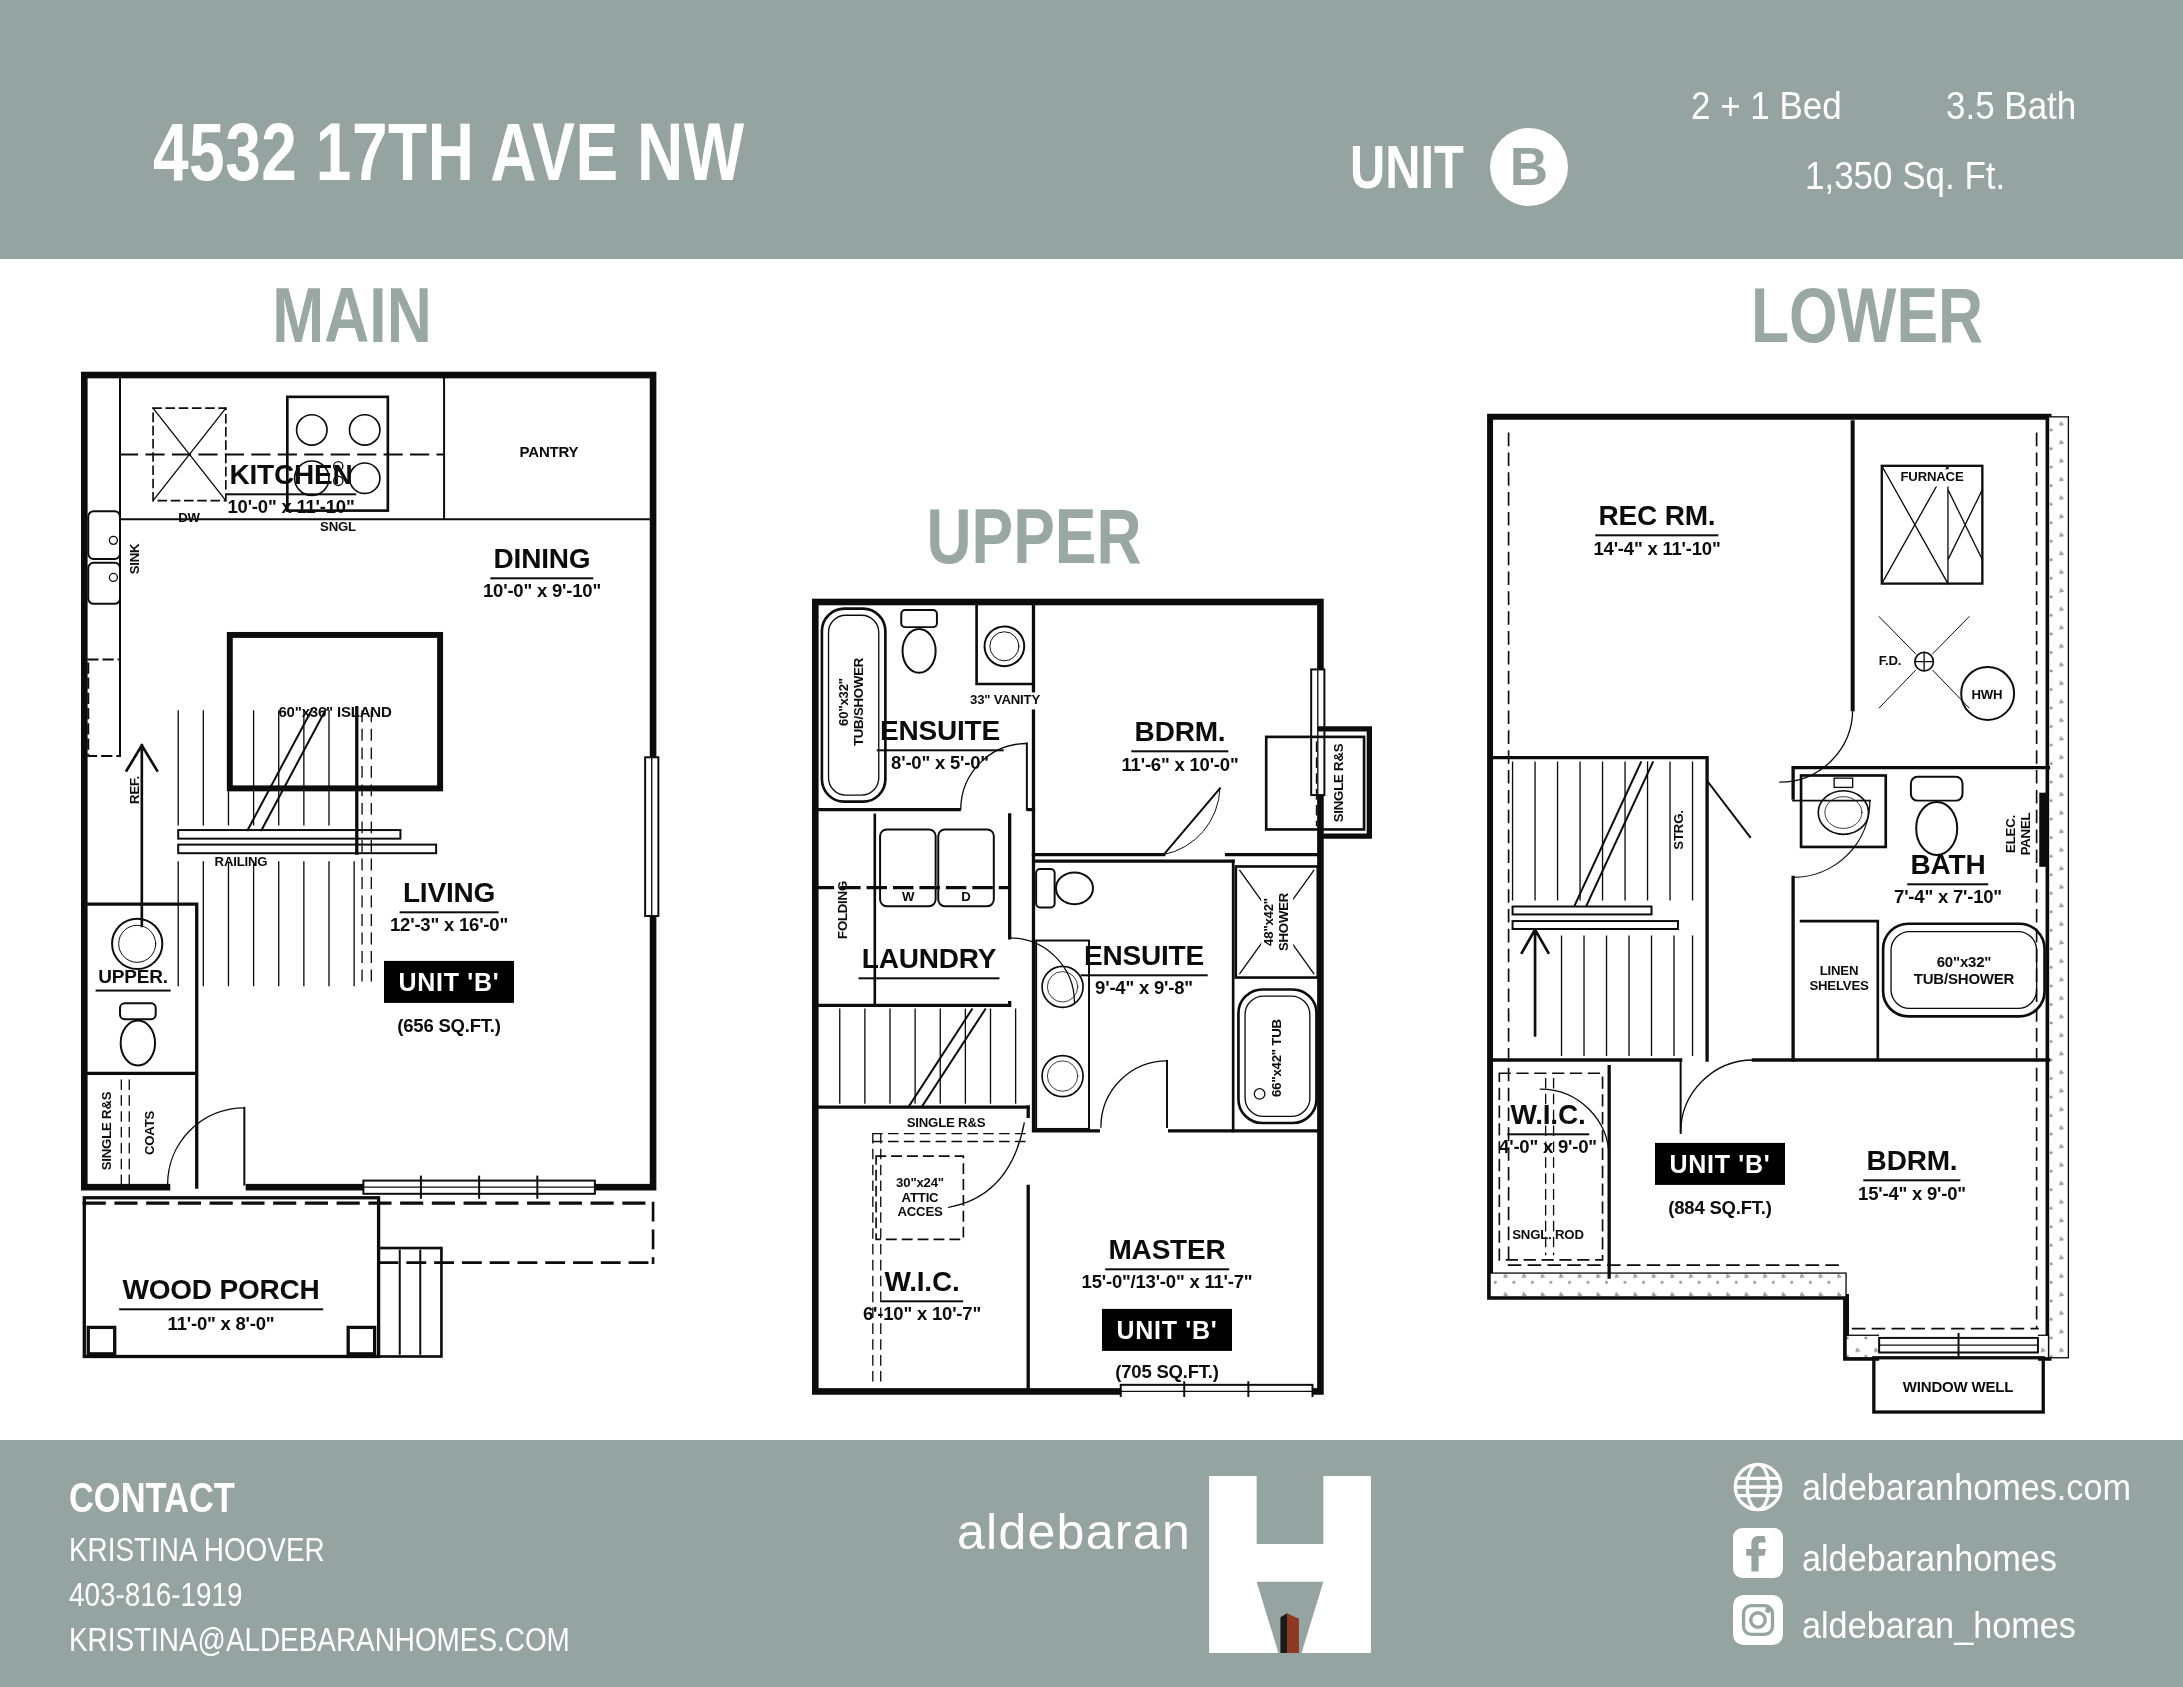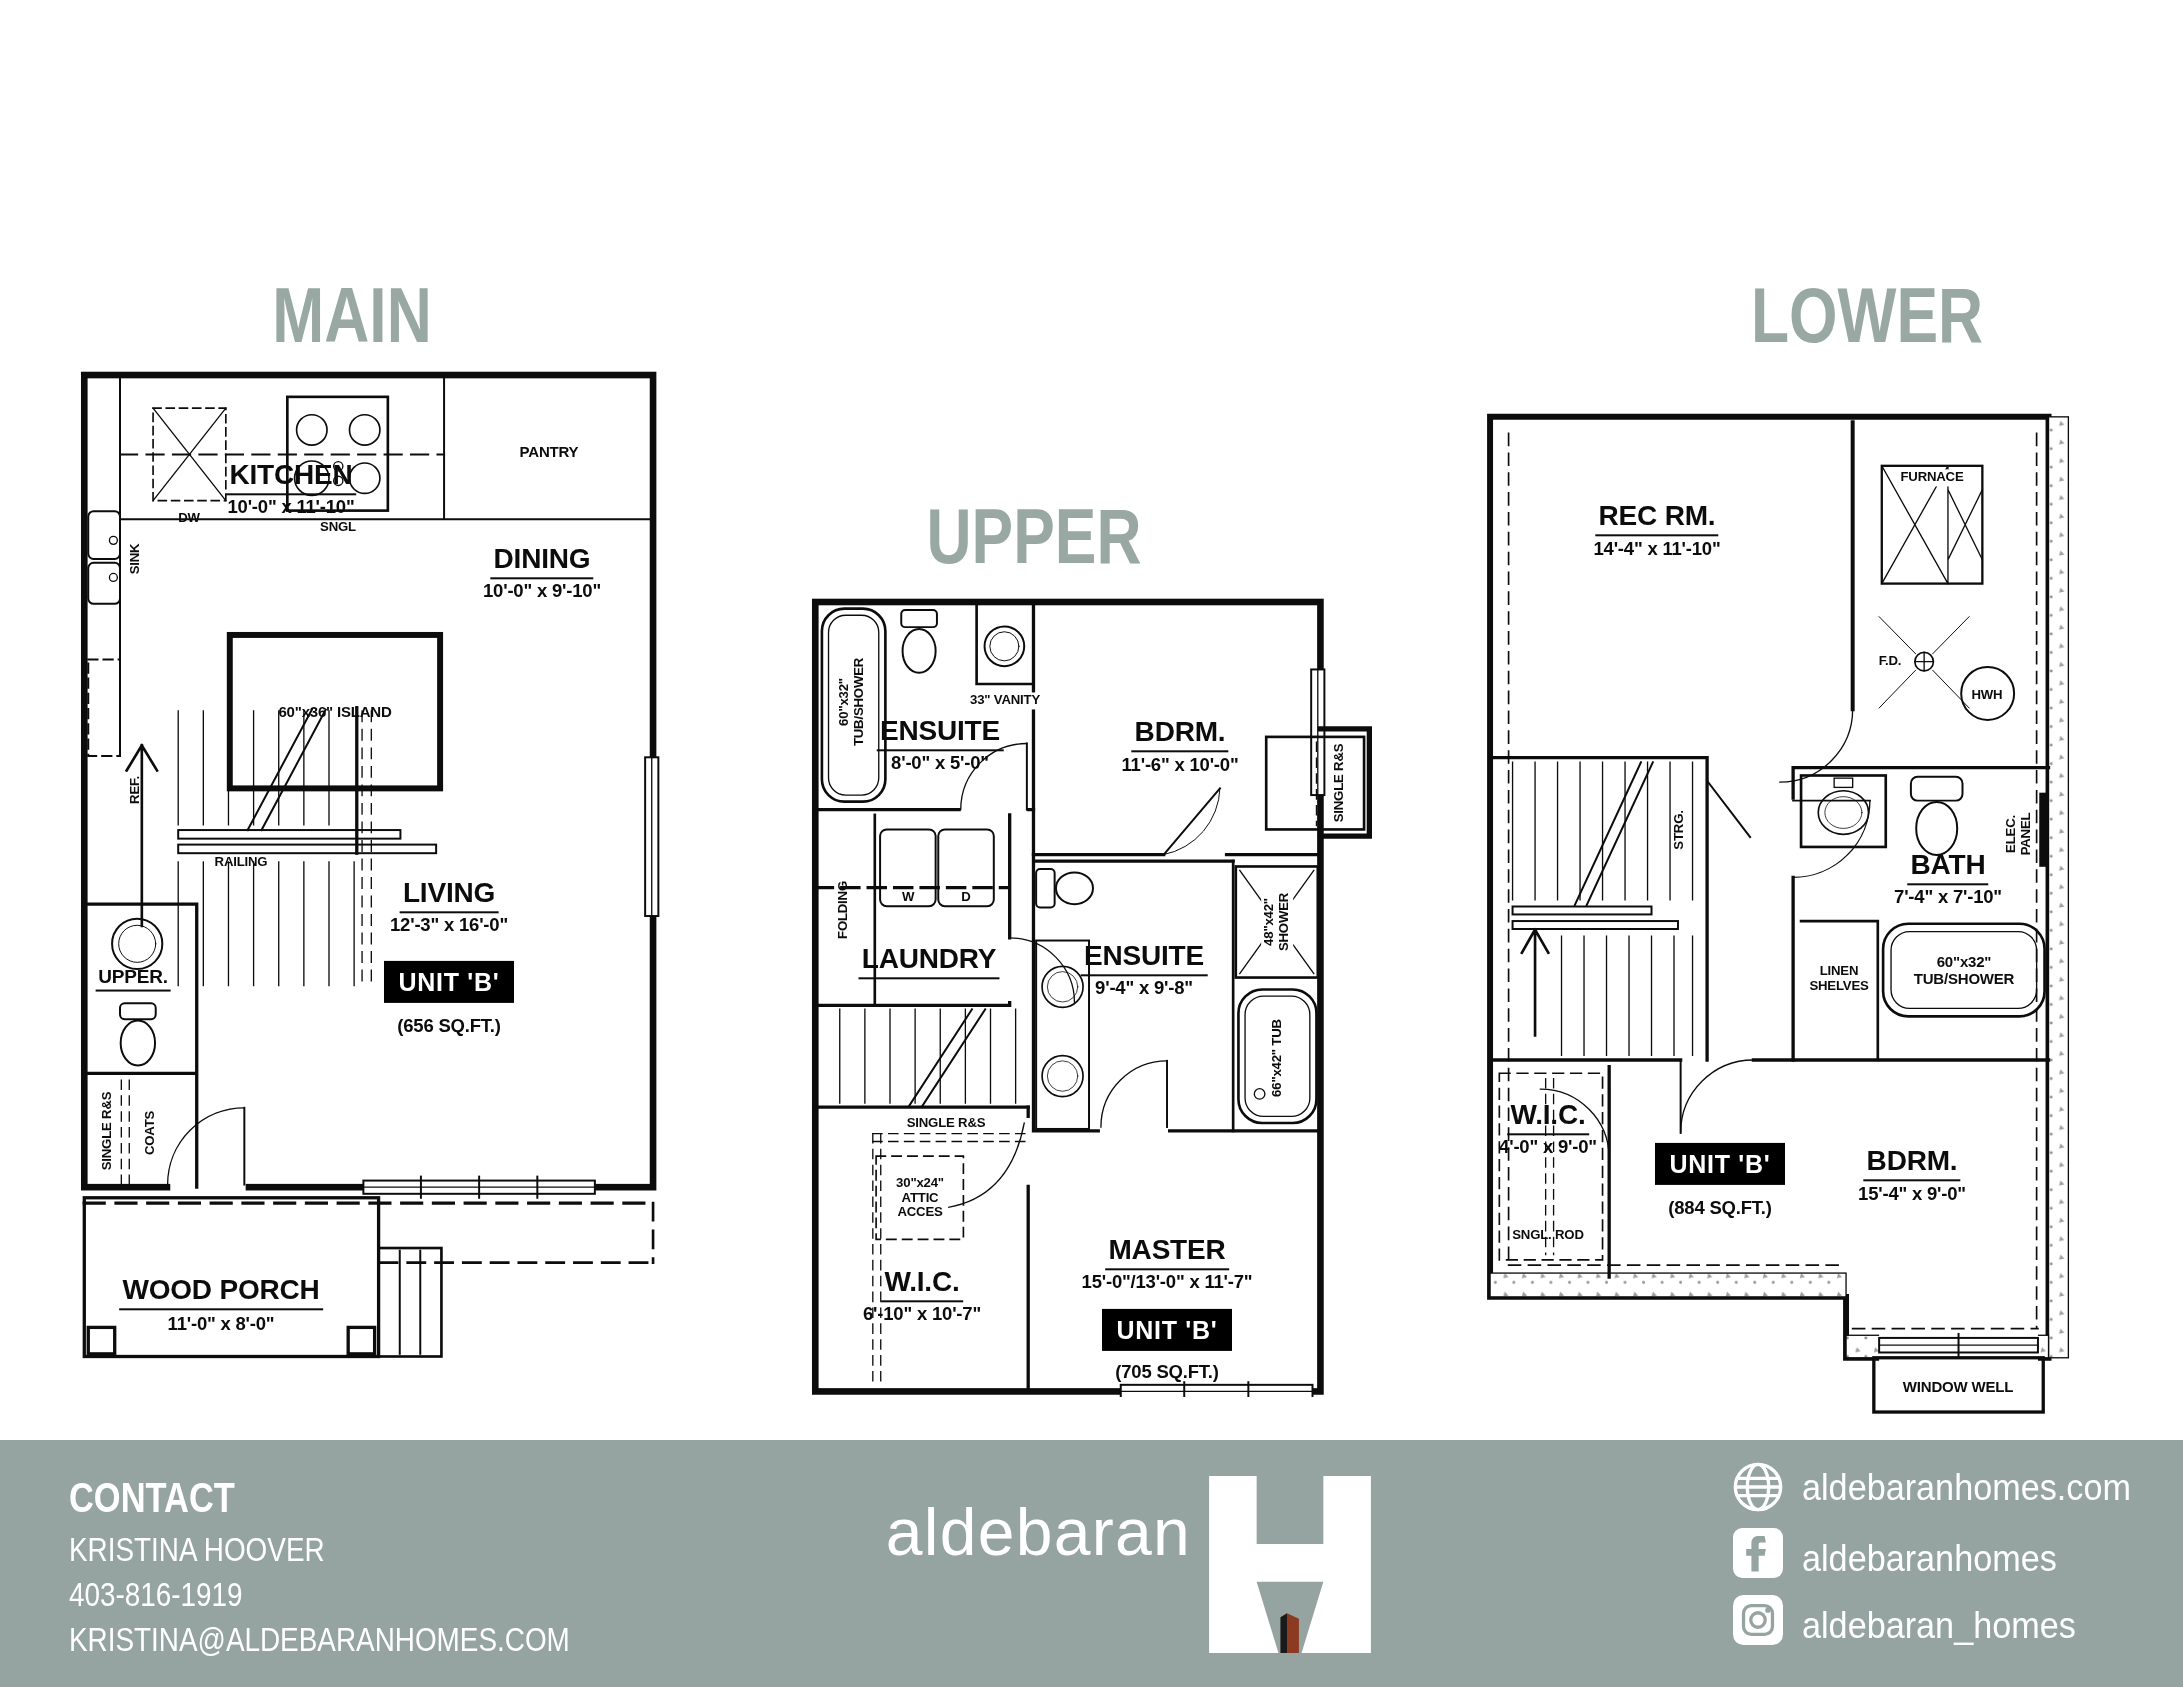--- a/index.html
+++ b/index.html
@@ -28,20 +28,30 @@
   .contact-line{position:absolute;color:#fff;transform-origin:left center;transform:scaleX(0.82);white-space:nowrap}
   .brand{position:absolute;color:#fff;font-weight:400;text-align:right;white-space:nowrap}
   .social-txt{position:absolute;color:#fff;font-size:36px;font-weight:400;white-space:nowrap;transform-origin:left center;transform:scaleX(0.95)}
   .mojo-circle{position:absolute;background:#fff;border-radius:50%}
 </style>
 </head>
 <body>
 
 <div id="page">
 
+  <div class="band" style="top:0;height:259px">
+    <div class="abs white addr" style="left:153px;top:105px">4532 17TH AVE NW</div>
+    <div class="abs white" style="left:1350px;top:132px;font-size:61px;font-weight:700;transform-origin:left center;transform:scaleX(0.8)">UNIT</div>
+    <div class="abs" style="left:1490px;top:128px;width:78px;height:78px;background:#fff;border-radius:50%;text-align:center">
+      <div style="color:#95a4a0;font-size:53px;font-weight:700;line-height:78px">B</div>
+    </div>
+    <div class="abs white hline" style="left:1691px;top:85px">2 + 1 Bed</div>
+    <div class="abs white hline" style="left:1946px;top:85px">3.5 Bath</div>
+    <div class="abs white hline" style="left:1805px;top:155px">1,350 Sq. Ft.</div>
+  </div>
 
 
   <div class="ftitle" style="left:352px;top:270px">MAIN</div>
   <div class="ftitle" style="left:1034px;top:491px">UPPER</div>
   <div class="ftitle" style="left:1867px;top:270px">LOWER</div>
 
   <div class="plan" style="left:79px;top:367px;width:582px;height:1022px">
     <svg width="582" height="1022" viewBox="0 0 880 1545">
       <g fill="none" stroke="#0c0c0c" stroke-linecap="square">
         <rect x="8" y="12" width="860" height="1228" stroke-width="10"></rect>
@@ -310,21 +320,21 @@
     <div class="lbl d1" style="left:430px;top:797px">15'-4" x 9'-0"</div>
     <div class="lbl sm" style="left:476px;top:990px">WINDOW WELL</div>
   </div>
 
   <div class="band" style="top:1440px;height:247px">
     <div class="contact-line" style="left:69px;top:34px;font-size:42px;font-weight:700">CONTACT</div>
     <div class="contact-line" style="left:69px;top:90px;font-size:34px">KRISTINA HOOVER</div>
     <div class="contact-line" style="left:69px;top:135px;font-size:34px">403-816-1919</div>
     <div class="contact-line" style="left:69px;top:180px;font-size:34px">KRISTINA@ALDEBARANHOMES.COM</div>
 
-    <div class="brand" style="left:761px;top:60px;width:430px;font-size:66px;line-height:64px;letter-spacing:1.3px">aldebaran</div>
+    <div class="brand" style="left:761px;top:60px;width:430px;font-size:50px;line-height:64px;letter-spacing:1.3px">aldebaran</div>
 
     <svg class="abs" style="left:1209px;top:36px" width="162" height="177" viewBox="0 0 245 268">
       <path d="M0 0 H72 V103 H173 V0 H245 V268 H140 L173 160 H72 L105 268 H0 Z" fill="#ffffff"></path>
       <polygon points="108,214 118,208 118,268 108,268" fill="#1a1a1a"></polygon>
       <polygon points="118,208 136,216 136,268 118,268" fill="#8c3a22"></polygon>
     </svg>
 
     <svg class="abs" style="left:1732px;top:20.5px" width="52" height="52" viewBox="0 0 78 78">
       <g fill="none" stroke="#ffffff" stroke-width="5">
         <circle cx="39" cy="39" r="34"></circle>

